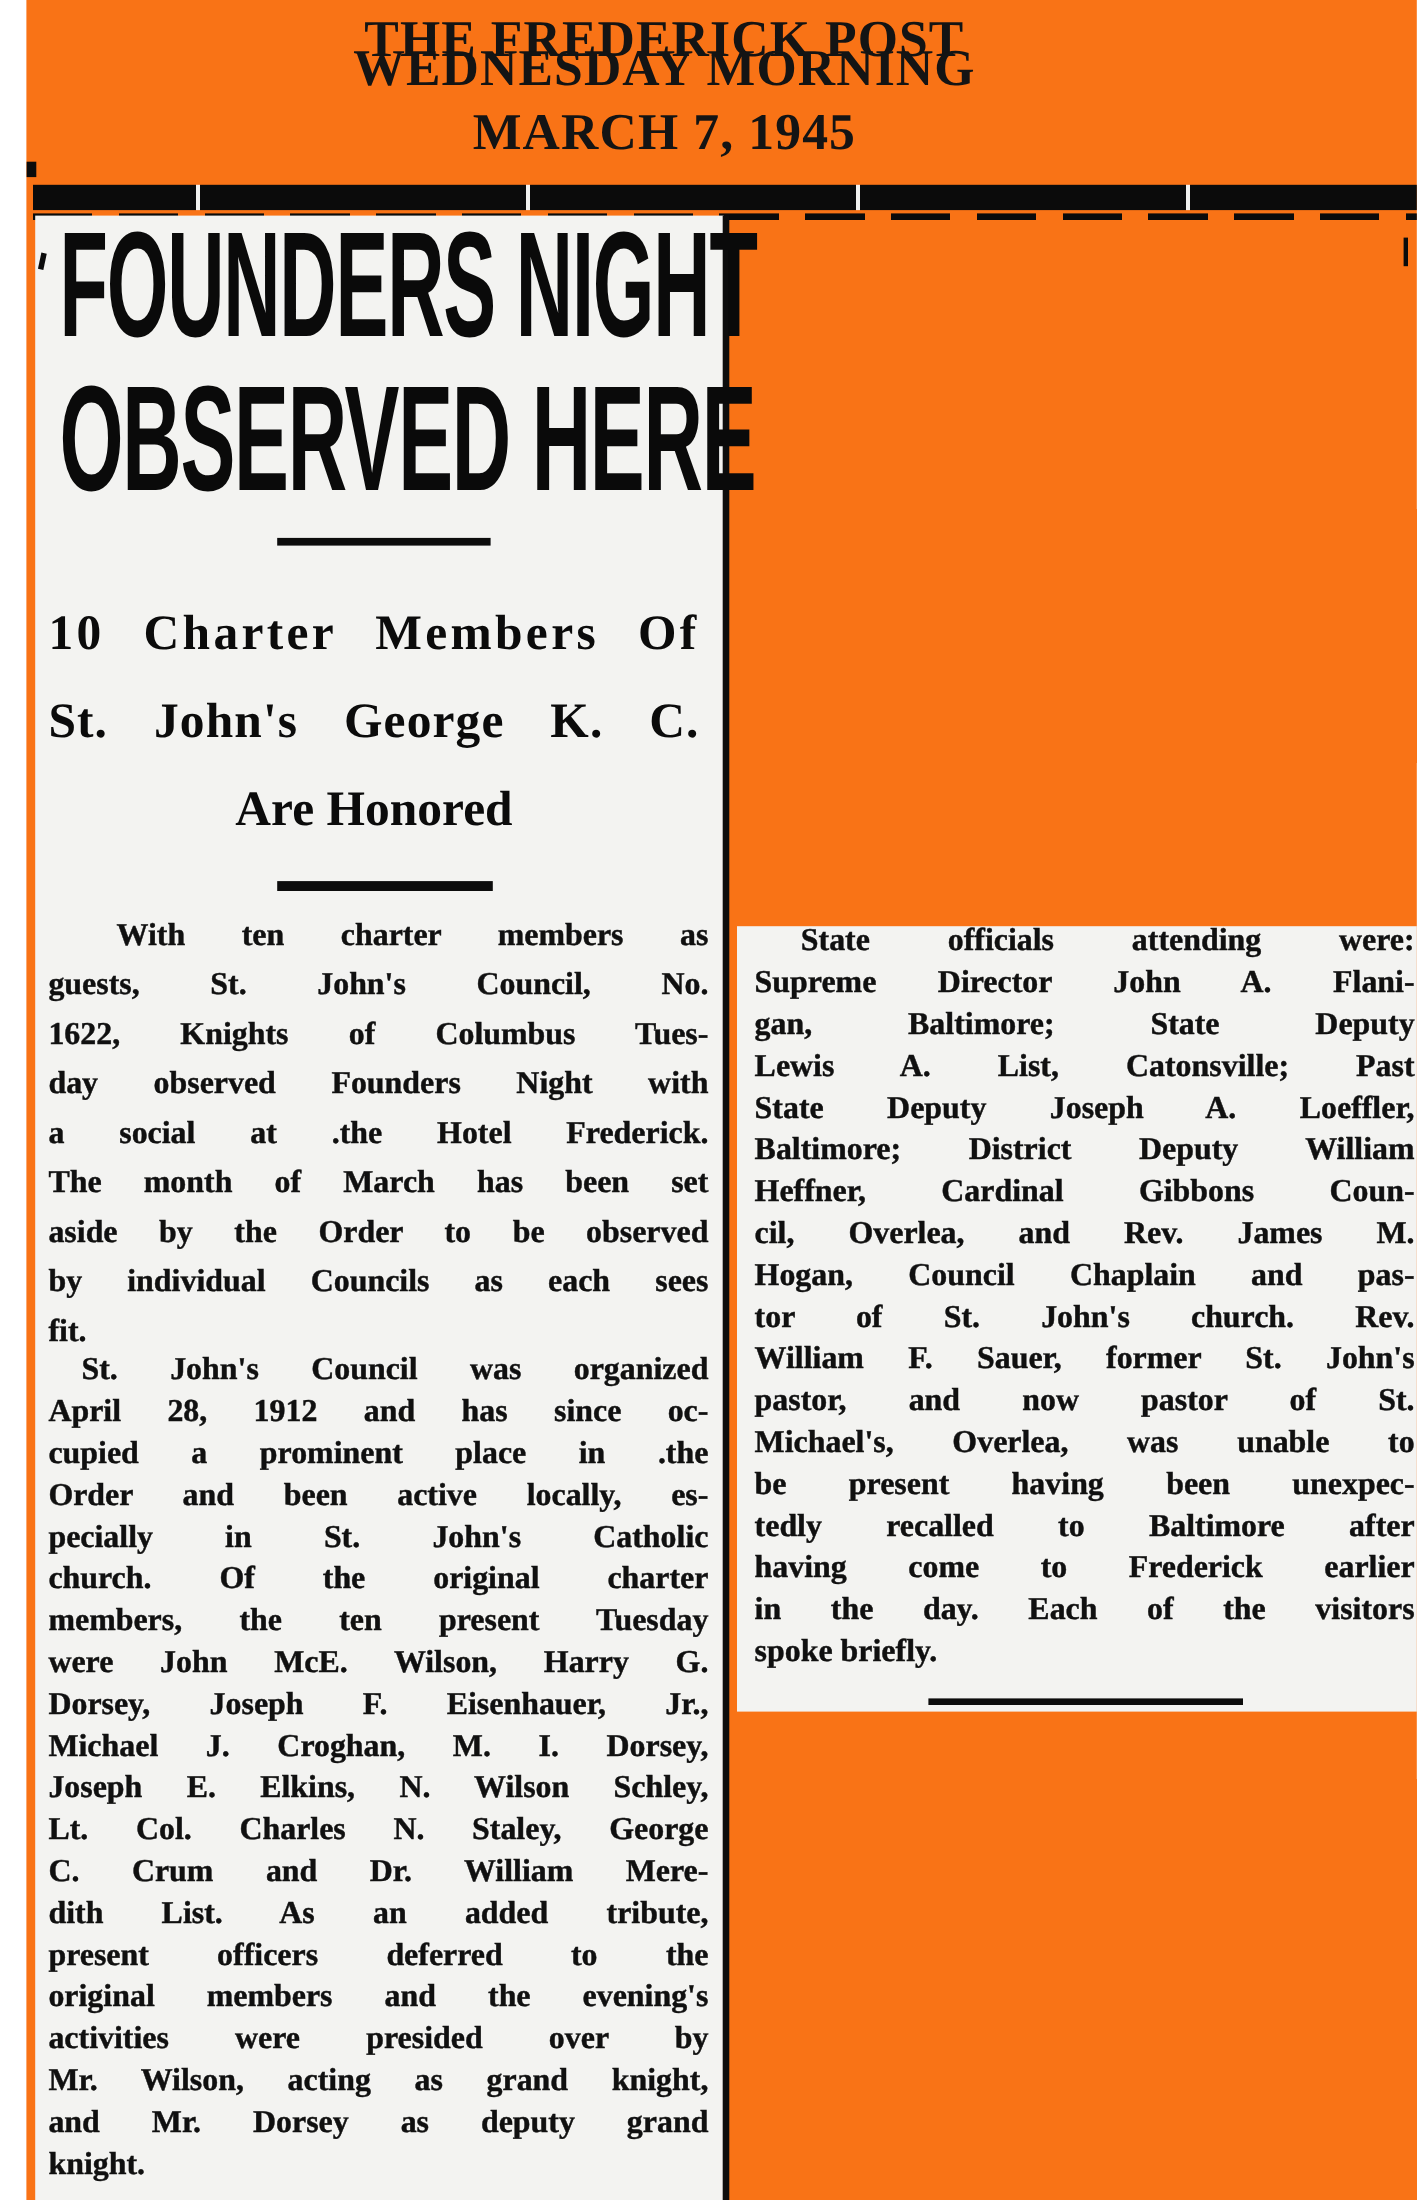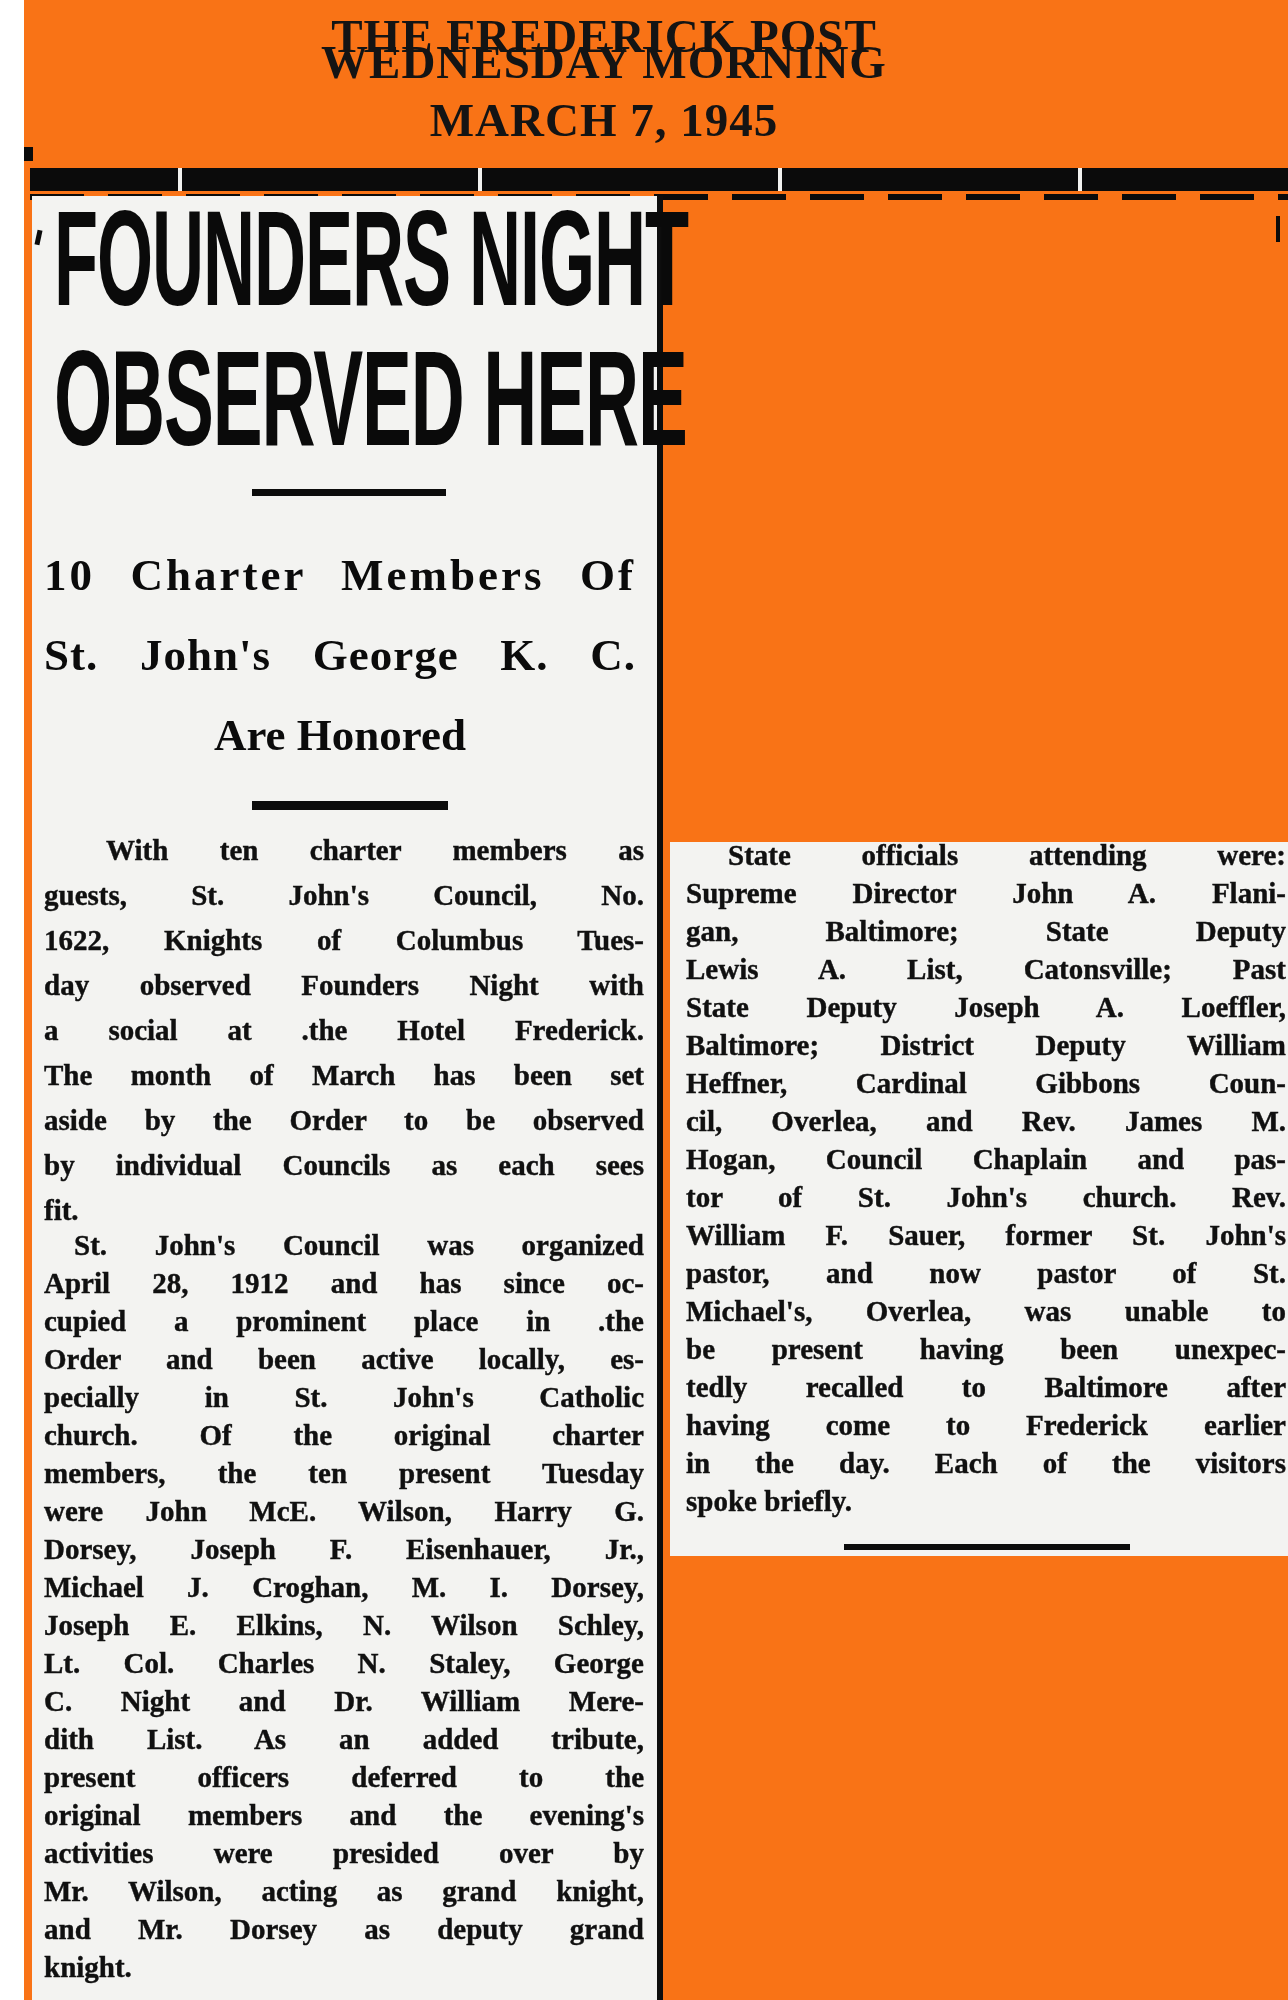--- a/index.html
+++ b/index.html
@@ -123,21 +123,21 @@
       <div class="tline">cupied a prominent place in .the</div>
       <div class="tline">Order and been active locally, es-</div>
       <div class="tline">pecially in St. John's Catholic</div>
       <div class="tline">church. Of the original charter</div>
       <div class="tline">members, the ten present Tuesday</div>
       <div class="tline">were John McE. Wilson, Harry G.</div>
       <div class="tline">Dorsey, Joseph F. Eisenhauer, Jr.,</div>
       <div class="tline">Michael J. Croghan, M. I. Dorsey,</div>
       <div class="tline">Joseph E. Elkins, N. Wilson Schley,</div>
       <div class="tline">Lt. Col. Charles N. Staley, George</div>
-      <div class="tline">C. Night and Dr. William Mere-</div>
+      <div class="tline">C. Crum and Dr. William Mere-</div>
       <div class="tline">dith List. As an added tribute,</div>
       <div class="tline">present officers deferred to the</div>
       <div class="tline">original members and the evening's</div>
       <div class="tline">activities were presided over by</div>
       <div class="tline">Mr. Wilson, acting as grand knight,</div>
       <div class="tline">and Mr. Dorsey as deputy grand</div>
       <div class="tline lastline">knight.</div>
     </div>
 
   <div class="bodycol rc">

